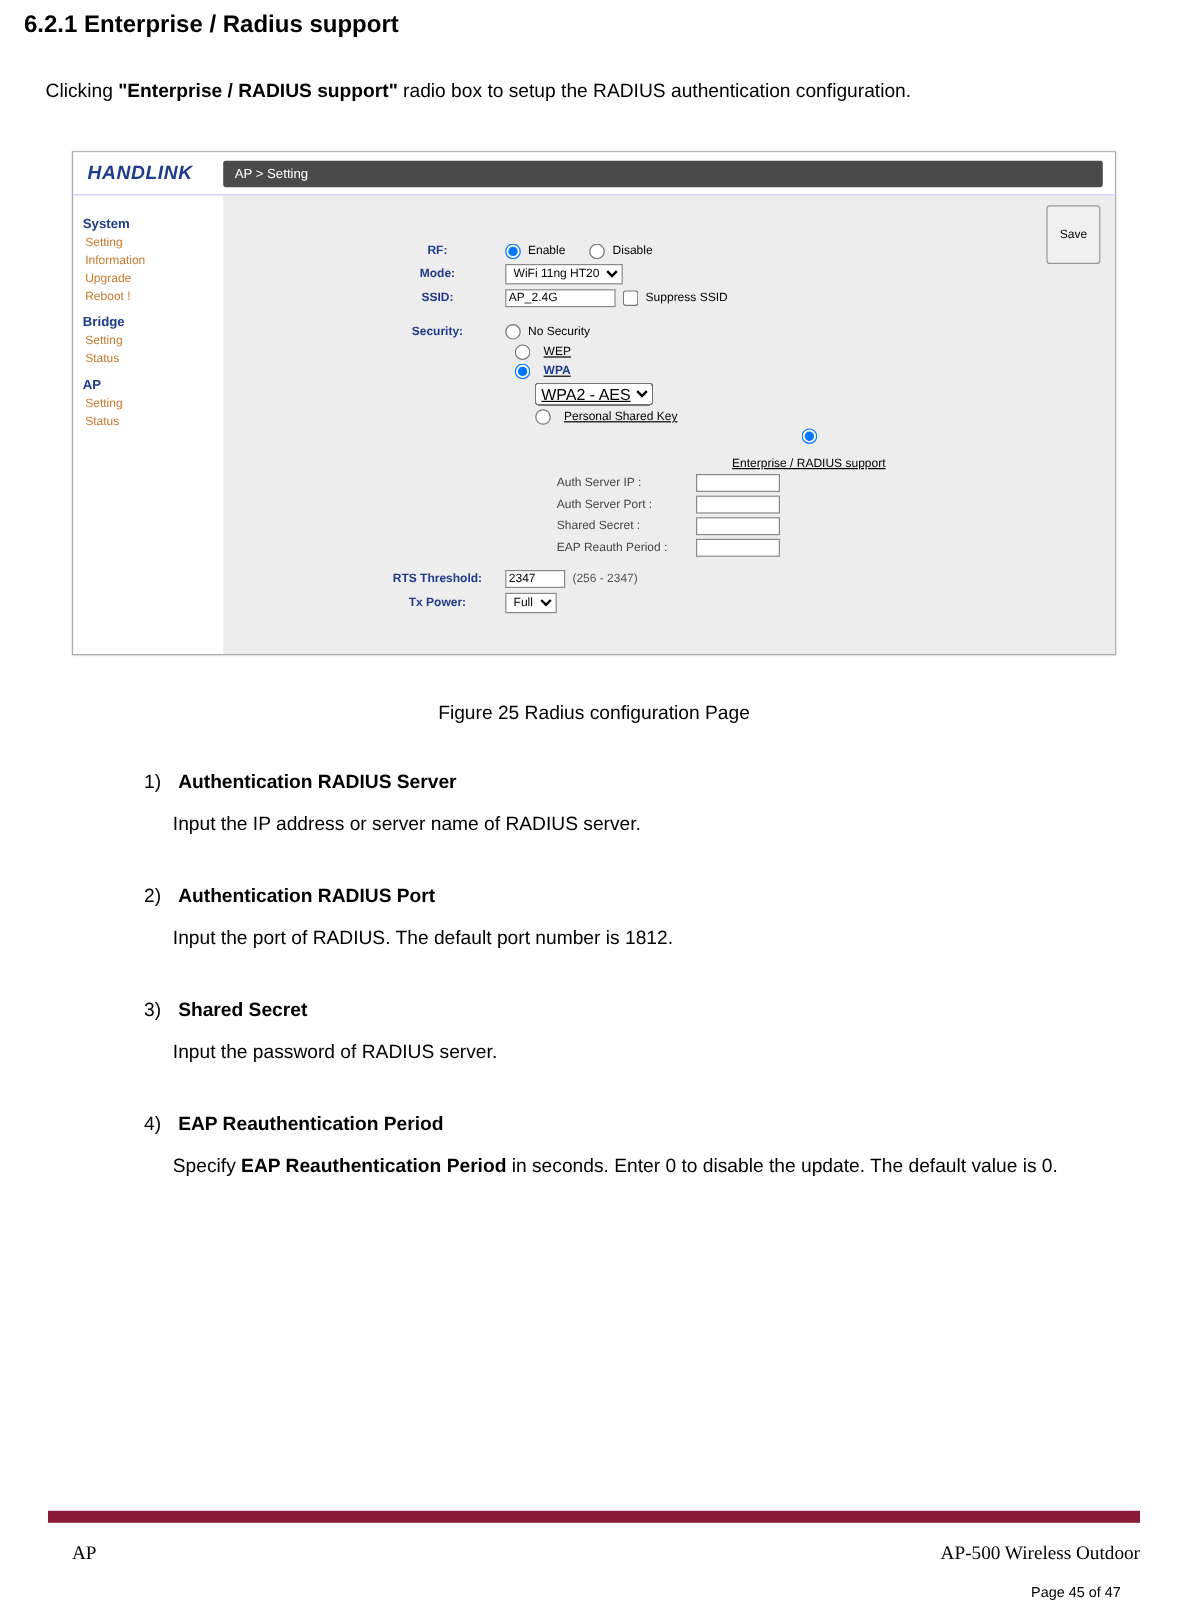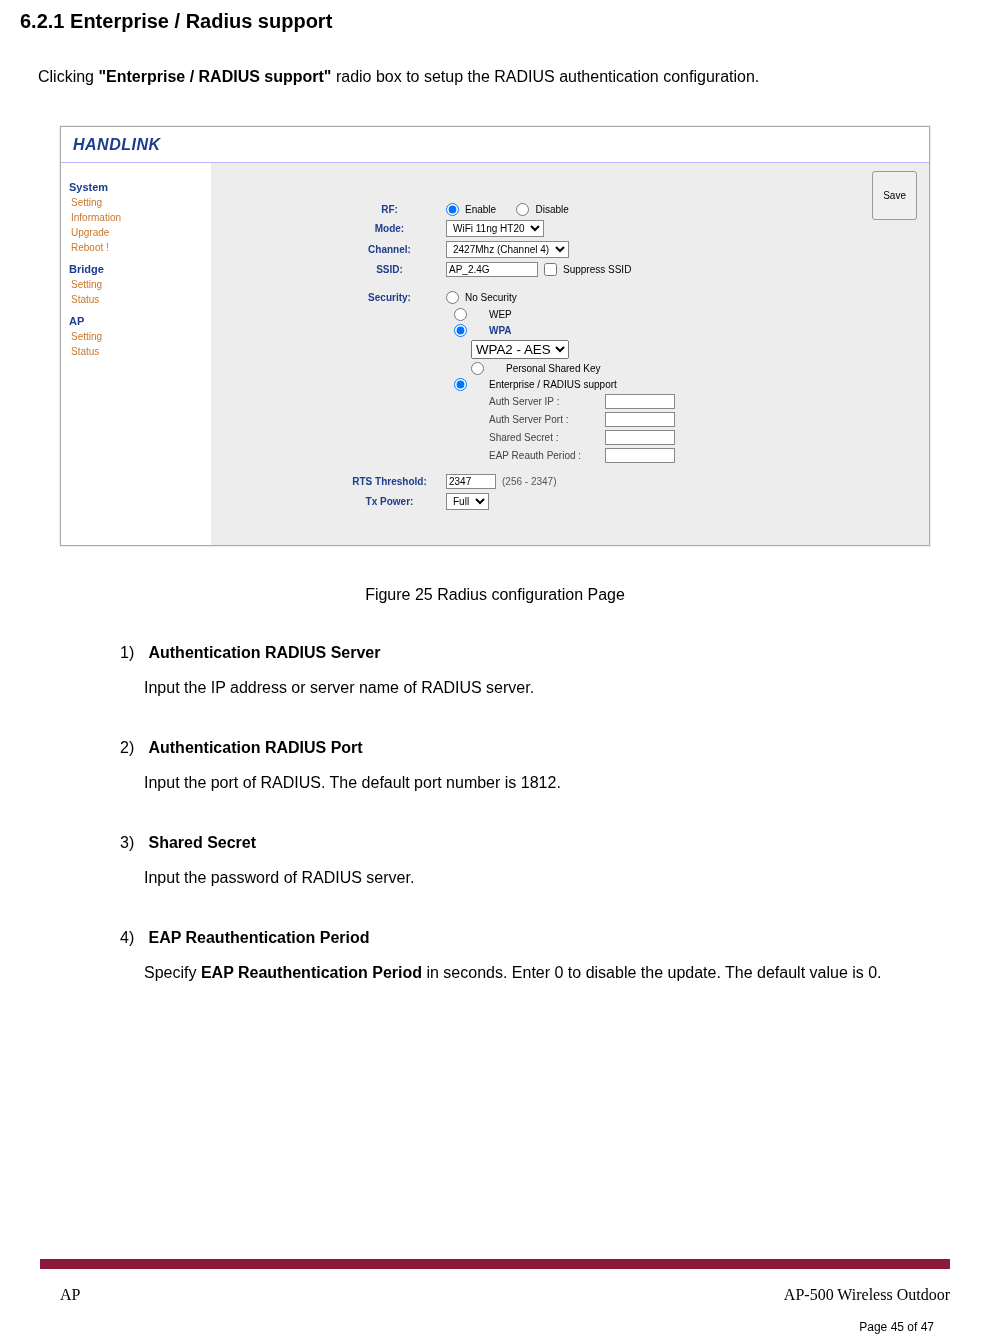--- a/index.html
+++ b/index.html
@@ -64,21 +64,21 @@
       margin-right: 10px;
       height: 22px;
       display: flex;
       align-items: center;
     }
     .ss-body {
       display: flex;
       height: calc(100% - 36px);
     }
     .ss-sidebar {
-      width: 150px;
+      width: 125px;
       background: #ffffff;
       padding: 8px 8px;
       font-size: 10px;
     }
     .ss-sidebar .group {
       font-weight: bold;
       color: #1e3c8c;
       margin-top: 10px;
       margin-bottom: 4px;
       font-size: 11px;
@@ -148,22 +148,23 @@
       color: #000;
     }
     .fcontent input[type="text"] {
       width: 92px;
     }
     .sec-sub {
       margin-left: 113px;
       margin-bottom: 3px;
       display: flex;
       align-items: center;
-      gap: 22px;
-      color: #000;
+      gap: 11px;
+      color: #000;
+      text-decoration: underline;
     }
     .sec-sub2 {
       margin-left: 130px;
       margin-bottom: 3px;
       display: flex;
       align-items: center;
       gap: 6px;
       color: #444;
       font-size: 10px;
     }
@@ -240,20 +241,21 @@
 
 <div class="section-heading">6.2.1    Enterprise / Radius support</div>
 
 <div class="intro-text">
   <span>Clicking </span><span class="bold">"Enterprise / RADIUS support"</span><span> radio box to setup the RADIUS authentication configuration.</span>
 </div>
 
 <div class="screenshot-container">
   <div class="ss-header">
     <span class="ss-logo">HANDLINK</span>
+    <span class="ss-breadcrumb">AP &gt; Setting</span>
   </div>
   <div class="ss-body">
     <div class="ss-sidebar">
       <div class="group">System</div>
       <div class="item">Setting</div>
       <div class="item">Information</div>
       <div class="item">Upgrade</div>
       <div class="item">Reboot !</div>
       <div class="group">Bridge</div>
       <div class="item">Setting</div>
@@ -277,26 +279,20 @@
           </div>
         </div>
 
         <div class="frow">
           <div class="flabel">Mode:</div>
           <div class="fcontent">
             <select><option>WiFi 11ng HT20</option></select>
           </div>
         </div>
 
-        <div class="frow">
-          <div class="flabel">Channel:</div>
-          <div class="fcontent">
-            <select><option>2427Mhz (Channel 4)</option></select>
-          </div>
-        </div>
 
         <div class="frow">
           <div class="flabel">SSID:</div>
           <div class="fcontent">
             <input type="text" value="AP_2.4G" style="">
             <input type="checkbox" style="">
             <label>Suppress SSID</label>
           </div>
         </div>
 
@@ -317,21 +313,21 @@
           <input type="radio" checked="" style="">
           <label style="font-weight:bold;color:#1e3c8c;">WPA</label>
         </div>
         <div class="sec-sub" style="margin-left:130px;">
           <select><option>WPA2 - AES</option></select>
         </div>
         <div class="sec-sub" style="margin-left:130px;">
           <input type="radio" style="">
           <label>Personal Shared Key</label>
         </div>
-        <div class="sec-sub" style="">
+        <div class="sec-sub" style="flex-direction:column;">
           <input type="radio" checked="" style="">
           <label>Enterprise / RADIUS support</label>
         </div>
         <div class="sec-sub2" style="margin-left:148px;">
           <span class="lbl2">Auth Server IP :</span>
           <input type="text" style="">
         </div>
         <div class="sec-sub2" style="margin-left:148px;">
           <span class="lbl2">Auth Server Port :</span>
           <input type="text" style="">

